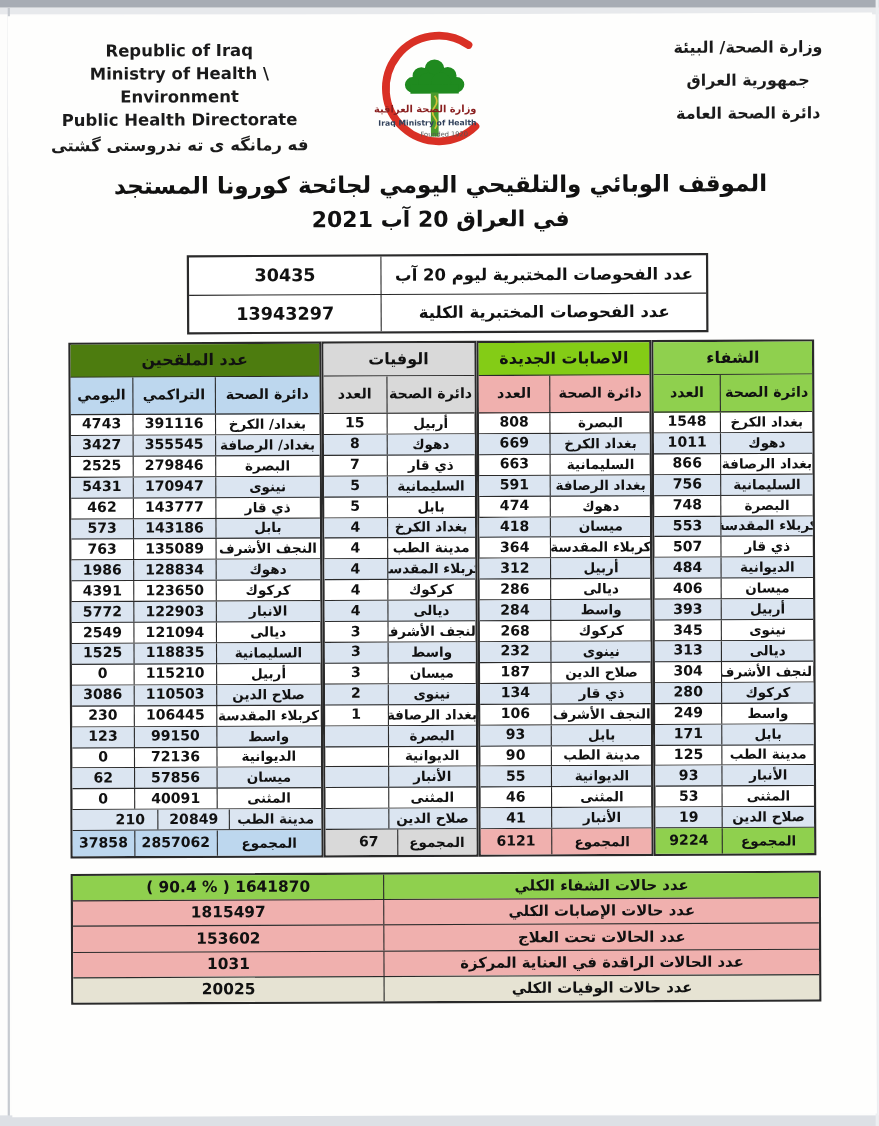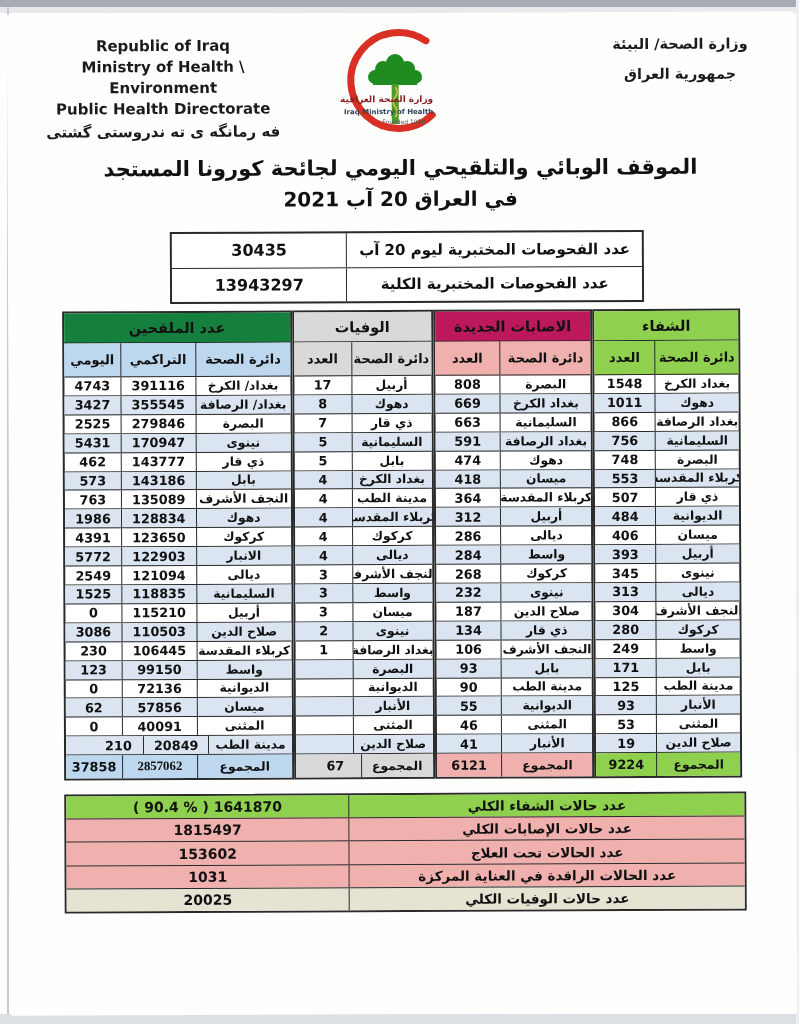--- a/index.html
+++ b/index.html
@@ -91,20 +91,21 @@
       <path d="M 66 60 q 4 5 0 10 q -4 5 0 10 q 4 5 0 10" fill="none" stroke="#d6c23a" stroke-width="1.6"></path>
       <text x="104" y="75" text-anchor="end" font-size="9" font-weight="bold" fill="#8a1f1f" font-family="DejaVu Sans, sans-serif">وزارة الصحة العراقية</text>
       <text x="104" y="87" text-anchor="end" font-size="7" font-weight="bold" fill="#30405a" font-family="DejaVu Sans, sans-serif">Iraq Ministry of Health</text>
       <text x="96" y="97" text-anchor="end" font-size="6" fill="#555" font-family="DejaVu Sans, sans-serif">Founded 1920</text>
     </svg>
   </div>
 
   <div class="hdr-arabic">
     <div>وزارة الصحة/ البيئة</div>
     <div>جمهورية العراق</div>
+    <div>دائرة الصحة العامة</div>
   </div>
 
   <div class="title-block">
     <div class="l1">الموقف الوبائي والتلقيحي اليومي لجائحة كورونا المستجد</div>
     <div class="l2">في العراق  20  آب  2021</div>
   </div>
 
   <div class="tests-table" id="tests-table">
       <div class="tests-row">
         <div class="tests-label">عدد الفحوصات المختبرية  ليوم 20 آب</div>
@@ -202,21 +203,21 @@
         <div class="tbl-row" style="background: rgb(219, 229, 241);">
           <div class="cell name" style="width: 58%;">صلاح الدين</div>
           <div class="cell num" style="width: 42%;">19</div>
         </div>
         <div class="tbl-total" style="background: rgb(143, 208, 78);">
           <div class="cell name" style="width: 58%;">المجموع</div>
           <div class="cell num" style="width: 42%;">9224</div>
         </div>
       </div>
       <div class="gov-table" style="width: 158px;">
-        <div class="tbl-title" style="background: #be185d;">الاصابات الجديدة</div>
+        <div class="tbl-title" style="background: #84cc16;">الاصابات الجديدة</div>
         <div class="tbl-head" style="background: rgb(240, 176, 174);">
           <div class="cell" style="width: 58%;">دائرة الصحة</div>
           <div class="cell" style="width: 42%;">العدد</div>
         </div>
         <div class="tbl-row">
           <div class="cell name" style="width: 58%;">البصرة</div>
           <div class="cell num" style="width: 42%;">808</div>
         </div>
         <div class="tbl-row" style="background: rgb(219, 229, 241);">
           <div class="cell name" style="width: 58%;">بغداد الكرخ</div>
@@ -300,21 +301,21 @@
         </div>
       </div>
       <div class="gov-table" style="width: 139px;">
         <div class="tbl-title" style="background: rgb(217, 217, 217);">الوفيات</div>
         <div class="tbl-head" style="background: rgb(217, 217, 217);">
           <div class="cell" style="width: 58%;">دائرة الصحة</div>
           <div class="cell" style="width: 42%;">العدد</div>
         </div>
         <div class="tbl-row">
           <div class="cell name" style="width: 58%;">أربيل</div>
-          <div class="cell num" style="width: 42%;">17</div>
+          <div class="cell num" style="width: 42%;">15</div>
         </div>
         <div class="tbl-row" style="background: rgb(219, 229, 241);">
           <div class="cell name" style="width: 58%;">دهوك</div>
           <div class="cell num" style="width: 42%;">8</div>
         </div>
         <div class="tbl-row">
           <div class="cell name" style="width: 58%;">ذي قار</div>
           <div class="cell num" style="width: 42%;">7</div>
         </div>
         <div class="tbl-row" style="background: rgb(219, 229, 241);">
@@ -384,21 +385,21 @@
         <div class="tbl-row" style="background: rgb(219, 229, 241);">
           <div class="cell name" style="width: 58%;">صلاح الدين</div>
           <div class="cell num" style="width: 42%;"></div>
         </div>
         <div class="tbl-total" style="background: rgb(217, 217, 217);">
           <div class="cell name" style="width: 58%;">المجموع</div>
           <div class="cell num" style="width: 42%; margin-left: 14px;">67</div>
         </div>
       </div>
       <div class="gov-table" style="width: 229px;">
-        <div class="tbl-title" style="background: #15803d;">عدد الملقحين</div>
+        <div class="tbl-title" style="background: #4d7c0f;">عدد الملقحين</div>
         <div class="tbl-head" style="background: rgb(189, 215, 238);">
           <div class="cell" style="width: 42%;">دائرة الصحة</div>
           <div class="cell" style="width: 33%;">التراكمي</div>
           <div class="cell" style="width: 25%;">اليومي</div>
         </div>
         <div class="tbl-row">
           <div class="cell name" style="width: 42%;">بغداد/ الكرخ</div>
           <div class="cell num" style="width: 33%;">391116</div>
           <div class="cell num" style="width: 25%;">4743</div>
         </div>
@@ -492,21 +493,21 @@
           <div class="cell num" style="width: 33%;">40091</div>
           <div class="cell num" style="width: 25%;">0</div>
         </div>
         <div class="tbl-row" style="background: rgb(219, 229, 241);">
           <div class="cell name" style="width: 42%;">مدينة الطب</div>
           <div class="cell num" style="width: 33%;">20849</div>
           <div class="cell num" style="width: 25%; margin-left: 28px;">210</div>
         </div>
         <div class="tbl-total" style="background: rgb(189, 215, 238);">
           <div class="cell name" style="width: 42%;">المجموع</div>
-          <div class="cell num" style="width: 33%; font-family: Liberation Serif, serif;">2857062</div>
+          <div class="cell num" style="width: 33%;">2857062</div>
           <div class="cell num" style="width: 25%;">37858</div>
         </div>
       </div>
     </div>
 
   <div class="summary" id="summary-table">
       <div class="sum-row" style="background: rgb(143, 208, 78);">
         <div class="sum-label">عدد حالات الشفاء الكلي</div>
         <div class="sum-value">( 90.4 % )  1641870</div>
       </div>

